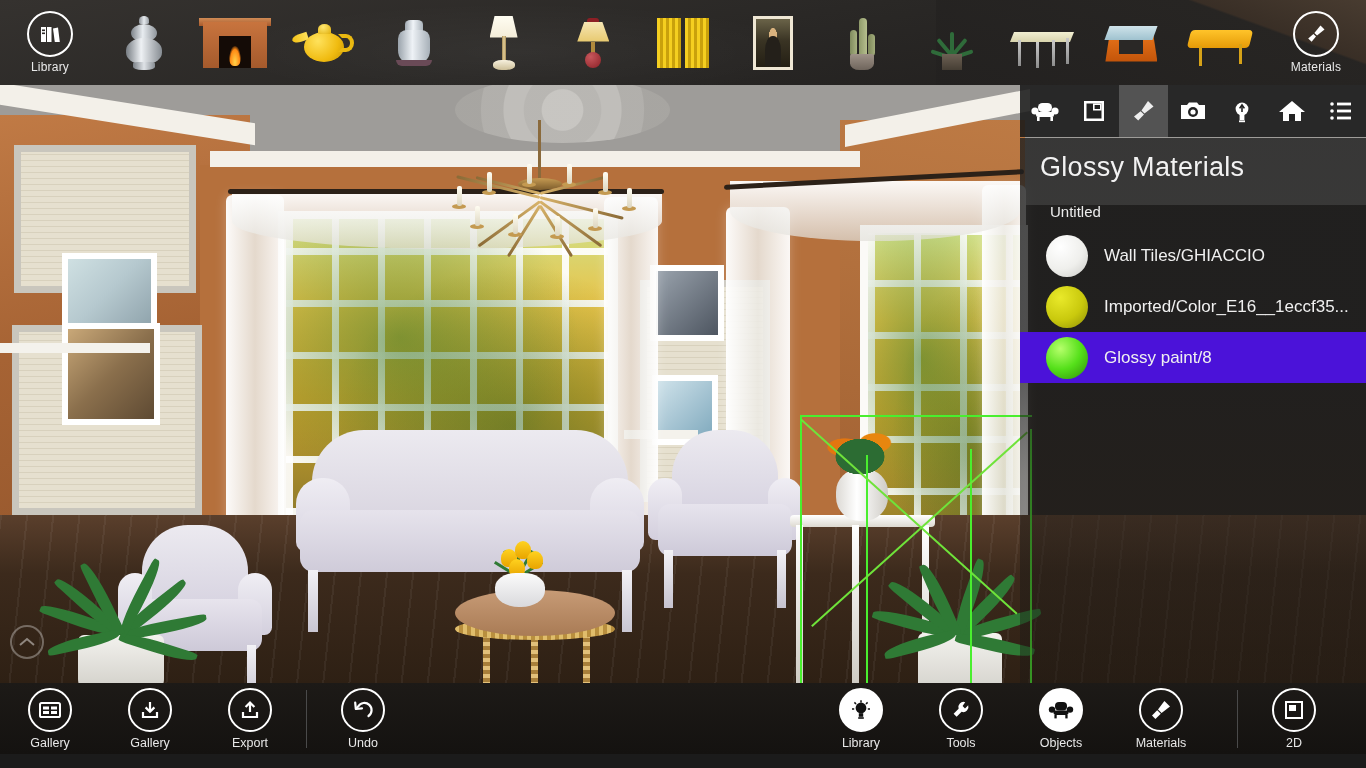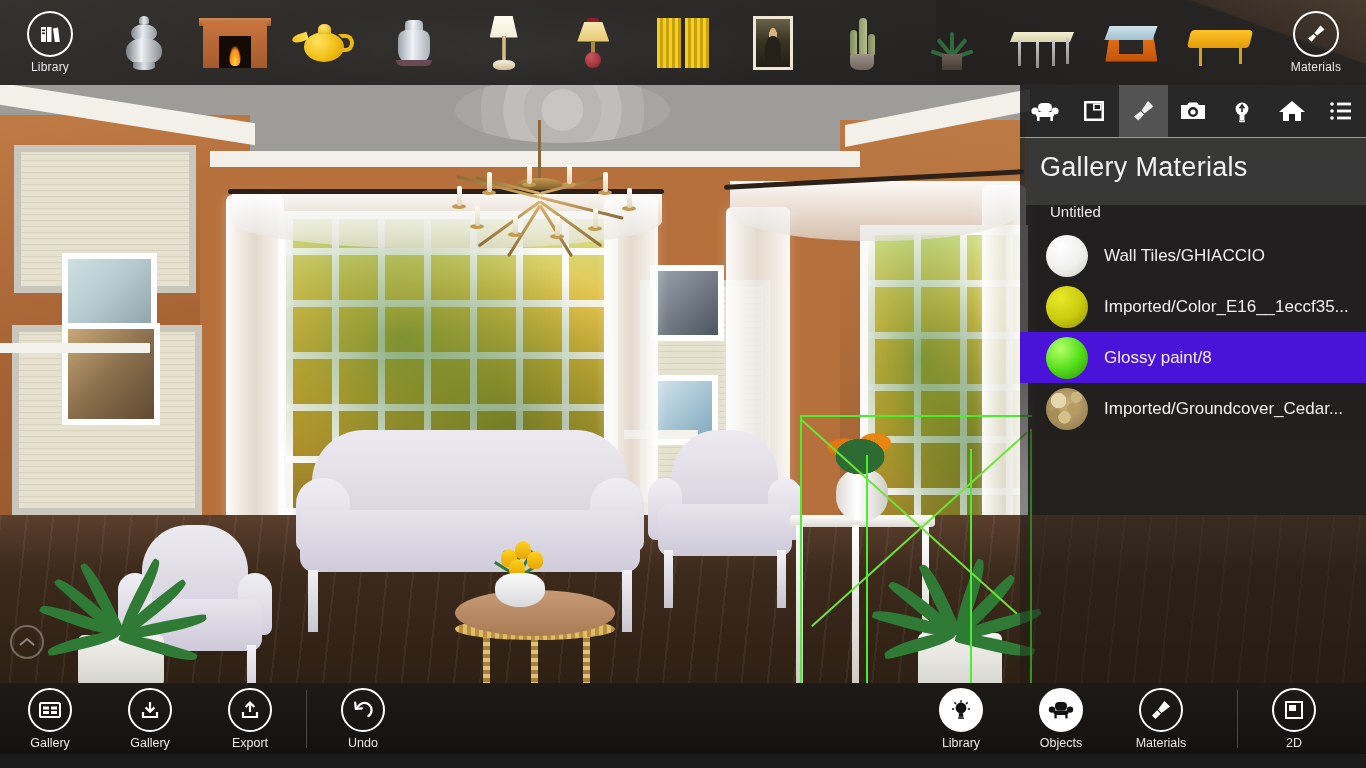--- a/index.html
+++ b/index.html
@@ -648,50 +648,40 @@
             <rect x="9" y="2.6" width="14" height="2.8" fill="#fff"></rect>
           <circle cx="4" cy="11" r="1.8" fill="#fff"></circle>
             <rect x="9" y="9.6" width="14" height="2.8" fill="#fff"></rect>
           <circle cx="4" cy="18" r="1.8" fill="#fff"></circle>
             <rect x="9" y="16.6" width="14" height="2.8" fill="#fff"></rect>
         </svg>
       </div>
     </div>
 
     <div class="panel-body">
-      <div class="panel-title">Gallery Materials</div>
+      <div class="panel-title">Glossy Materials</div>
       <div class="panel-sub">Untitled</div>
 
       <div class="mat-list">
 
         <div class="mat-row">
           <div class="sw" style="background:radial-gradient(circle at 34% 28%,#ffffff,#efefec 55%,#c9c9c5);"></div>
           <div class="mat-name">Wall Tiles/GHIACCIO</div>
         </div>
 
         <div class="mat-row">
           <div class="sw" style="background:radial-gradient(circle at 34% 28%,#e9e92a,#c9c90d 55%,#8d8d06);"></div>
           <div class="mat-name">Imported/Color_E16__1eccf35...</div>
         </div>
 
         <div class="mat-row selected">
           <div class="sw" style="background:radial-gradient(circle at 34% 28%,#b6ff6b,#55e01a 50%,#2d8c08);"></div>
           <div class="mat-name">Glossy paint/8</div>
         </div>
 
-        <div class="mat-row">
-          <div class="sw" style="background:
-                 radial-gradient(circle at 30% 30%, #e4d7ae 0 18%, rgba(0,0,0,0) 19%),
-                 radial-gradient(circle at 62% 48%, #b79c62 0 14%, rgba(0,0,0,0) 15%),
-                 radial-gradient(circle at 44% 70%, #d3c08a 0 16%, rgba(0,0,0,0) 17%),
-                 radial-gradient(circle at 72% 22%, #cbb682 0 12%, rgba(0,0,0,0) 13%),
-                 radial-gradient(circle at 24% 64%, #a68c55 0 13%, rgba(0,0,0,0) 14%),
-                 radial-gradient(circle at 50% 40%, #c8b17a, #8f7547);"></div>
-          <div class="mat-name">Imported/Groundcover_Cedar...</div>
-        </div>
 
       </div>
     </div>
   </div>
 
   <div class="bottombar">
 
     <div class="bb-group">
       <div class="bb-btn">
         <div class="bb-circ">
@@ -752,20 +742,28 @@
           <svg width="22" height="24" viewBox="0 0 22 24">
             <circle cx="11" cy="10" r="5.4" fill="#111"></circle>
             <rect x="8.8" y="15.2" width="4.4" height="3.6" fill="#111"></rect>
             <rect x="8.2" y="19.2" width="5.6" height="1.6" fill="#111"></rect>
             <path d="M11 2.2 v2.2 M4.4 4.4 L6 6 M17.6 4.4 L16 6 M2 11 h2.2 M17.8 11 H20" stroke="#111" stroke-width="1.5"></path>
           </svg>
         </div>
         <div class="bb-lbl">Library</div>
       </div>
 
+      <div class="bb-btn">
+        <div class="bb-circ">
+          <svg width="24" height="24" viewBox="0 0 24 24">
+            <path d="M16.2 4.2 a5.2 5.2 0 0 0-6.6 6.6 L4.6 15.8 l3 3 l5-5 a5.2 5.2 0 0 0 6.6-6.6 l-3.2 3.2 l-2.4-2.4 Z" fill="#fff"></path>
+          </svg>
+        </div>
+        <div class="bb-lbl">Tools</div>
+      </div>
 
       <div class="bb-btn">
         <div class="bb-circ filled">
           <svg width="28" height="24" viewBox="0 0 28 24">
             <rect x="8" y="4" width="12" height="8.5" rx="4" fill="#111"></rect>
             <rect x="6.5" y="12.5" width="15" height="4.4" rx="1.8" fill="#111"></rect>
             <circle cx="5" cy="11.6" r="3.2" fill="#111"></circle>
             <circle cx="23" cy="11.6" r="3.2" fill="#111"></circle>
             <rect x="7.4" y="17" width="2.3" height="3.4" fill="#111"></rect>
             <rect x="18.3" y="17" width="2.3" height="3.4" fill="#111"></rect>

